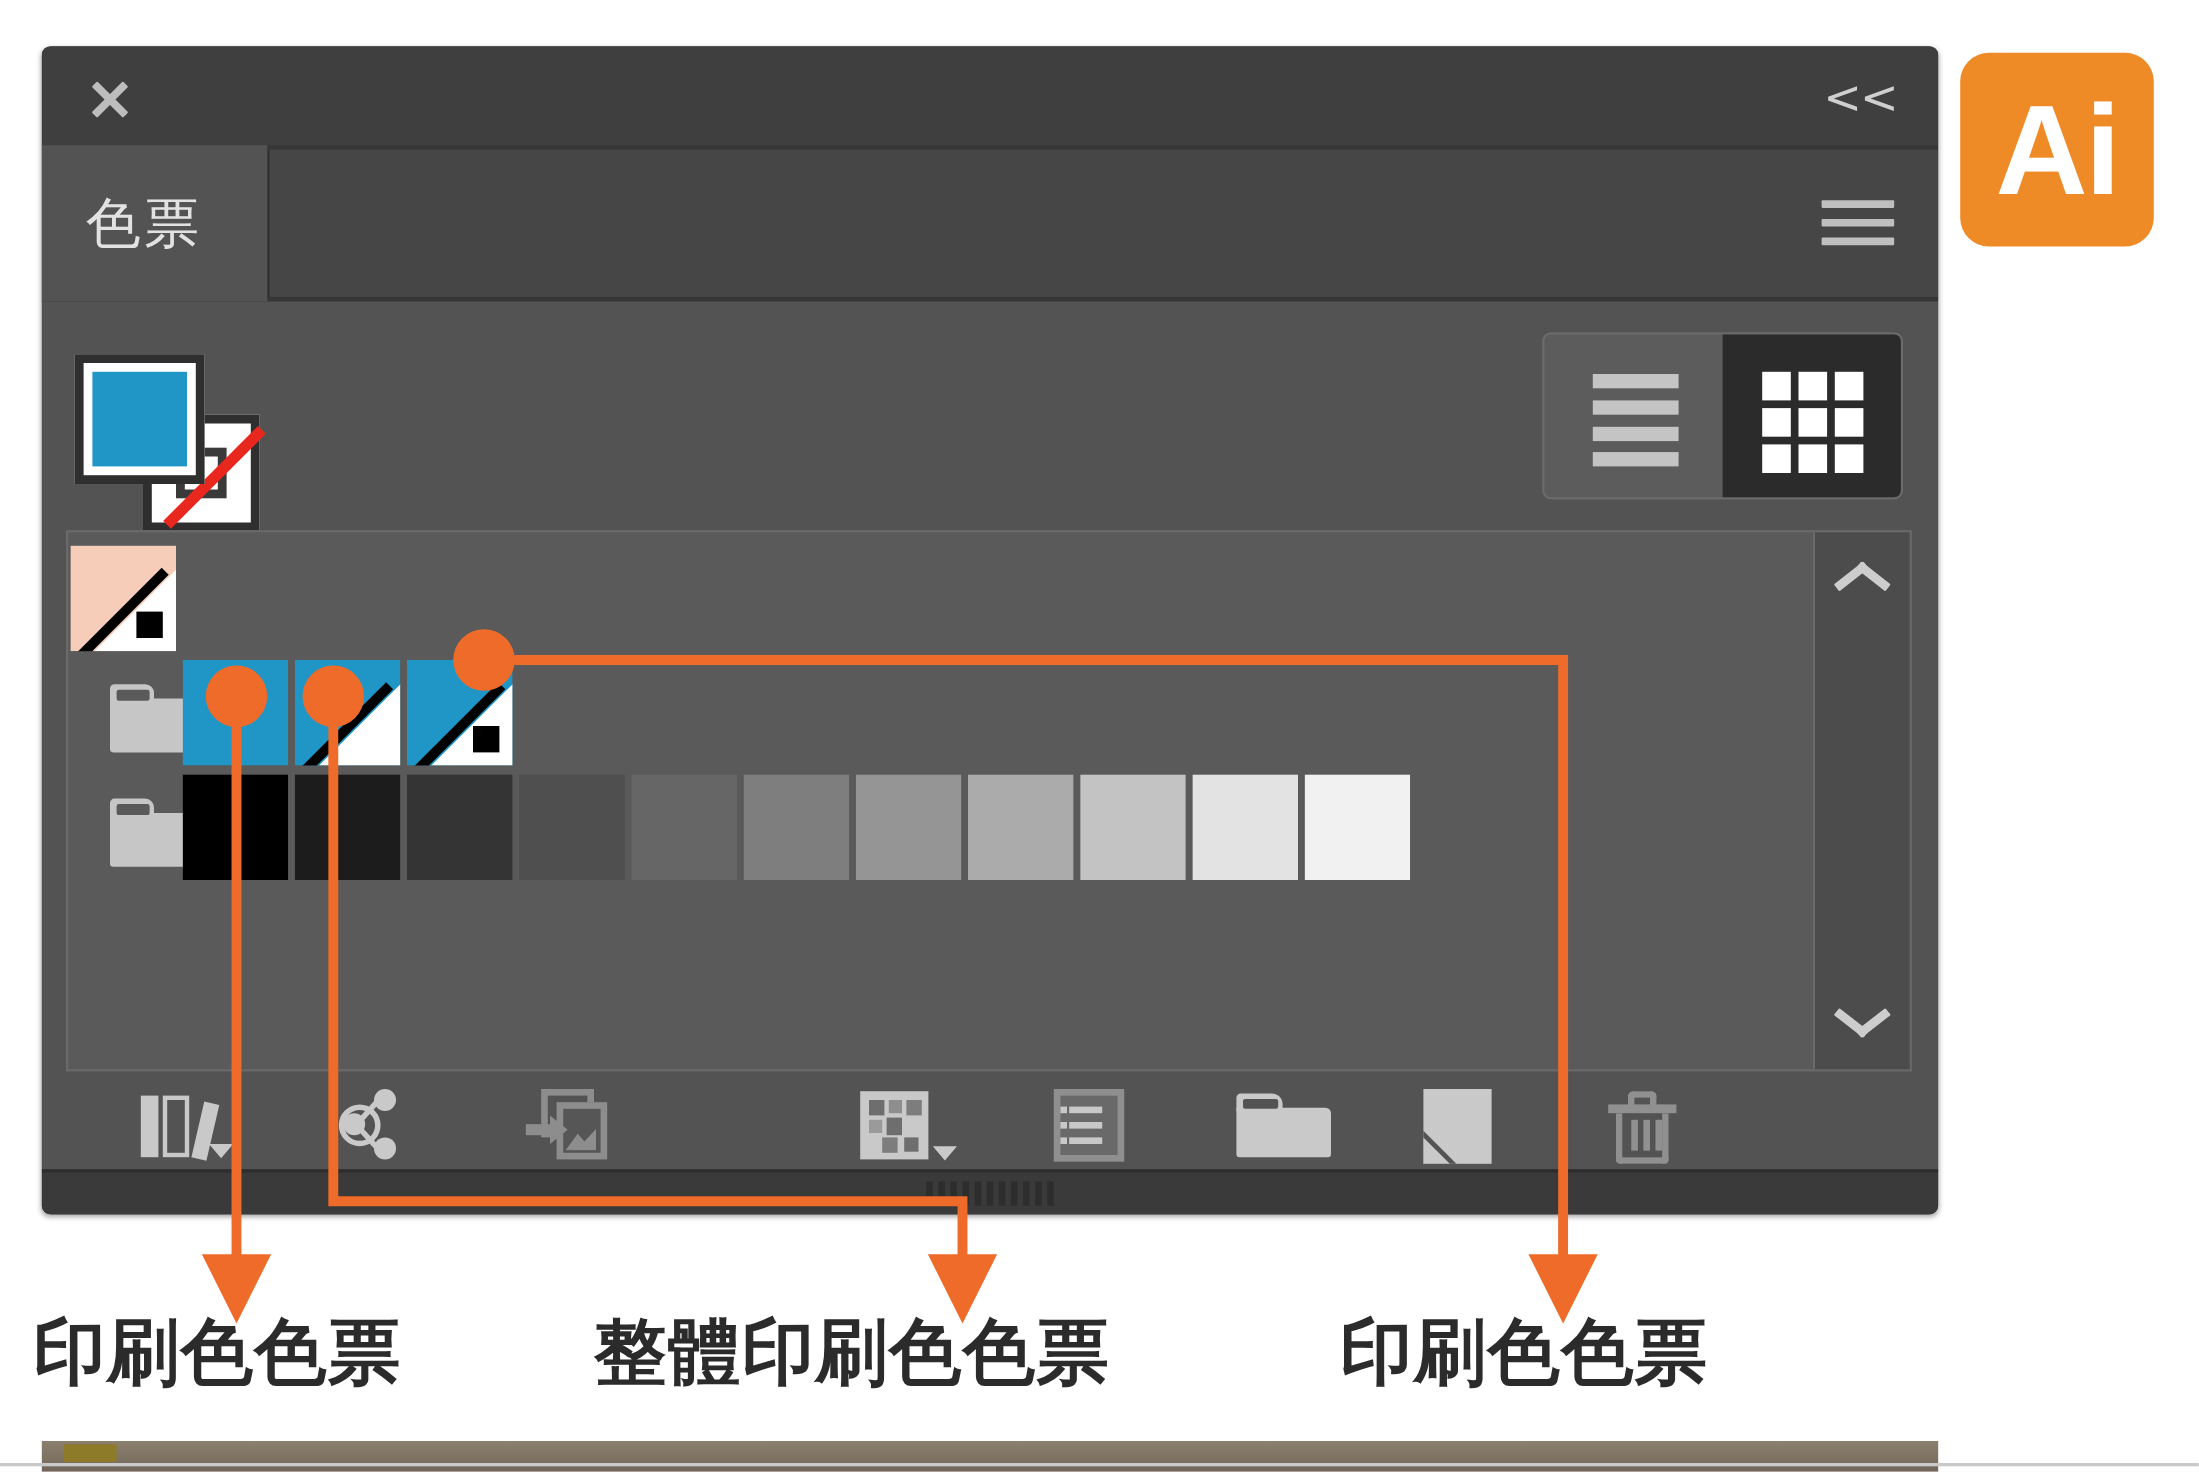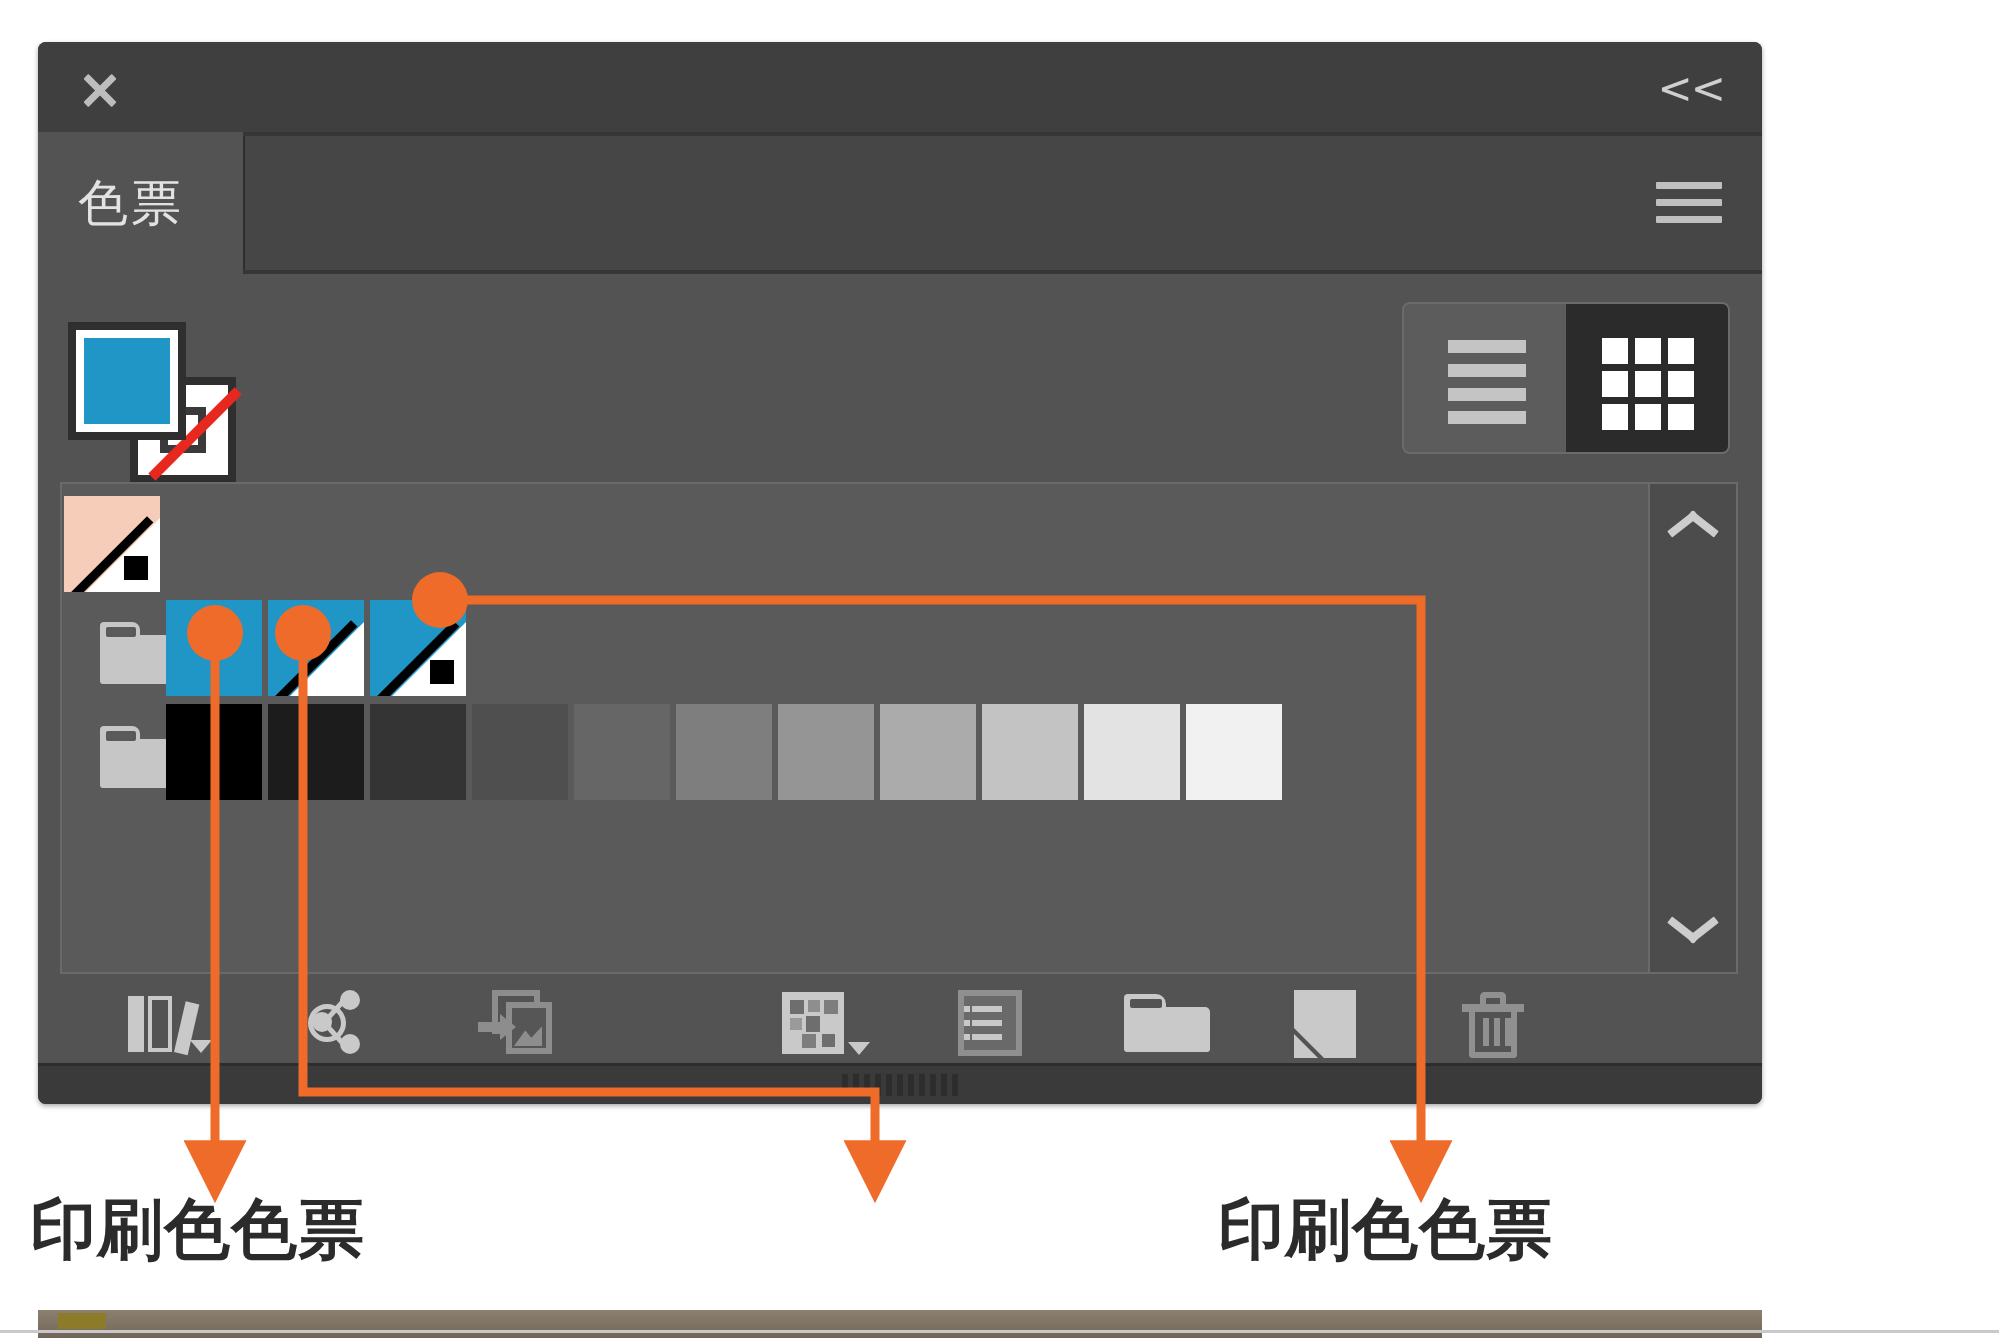--- a/index.html
+++ b/index.html
@@ -842,20 +842,21 @@
           <i></i>
           <i></i>
           <i></i>
           <i></i>
           <i></i>
       </div>
     </div>
 
   </div>
 
+  <div id="ai-logo">Ai</div>
 
   <svg id="annot" viewBox="0 0 1999 1338" xmlns="http://www.w3.org/2000/svg">
     <defs>
       <marker id="arrowhead" markerWidth="7" markerHeight="7" refX="2.2" refY="3.5" orient="auto">
         <polygon points="0 0, 7 3.5, 0 7" fill="#ef6b29"></polygon>
       </marker>
     </defs>
 
     <g>
       <path d="M215 633 L215 1160" stroke="#ef6b29" stroke-width="9" fill="none" marker-end="url(#arrowhead)"></path>
@@ -867,17 +868,18 @@
       <circle cx="303" cy="633" r="28" fill="#ef6b29"></circle>
     </g>
 
     <g>
       <path d="M440 600 L1421 600 L1421 1160" stroke="#ef6b29" stroke-width="9" fill="none" marker-end="url(#arrowhead)"></path>
       <circle cx="440" cy="600" r="28" fill="#ef6b29"></circle>
     </g>
   </svg>
 
   <div class="caption" id="cap-process">印刷色色票</div>
+  <div class="caption" id="cap-global">整體印刷色色票</div>
   <div class="caption" id="cap-spot">印刷色色票</div>
 
   <div id="bottom-rule"></div>
 
 </div>
 
 </body></html>

